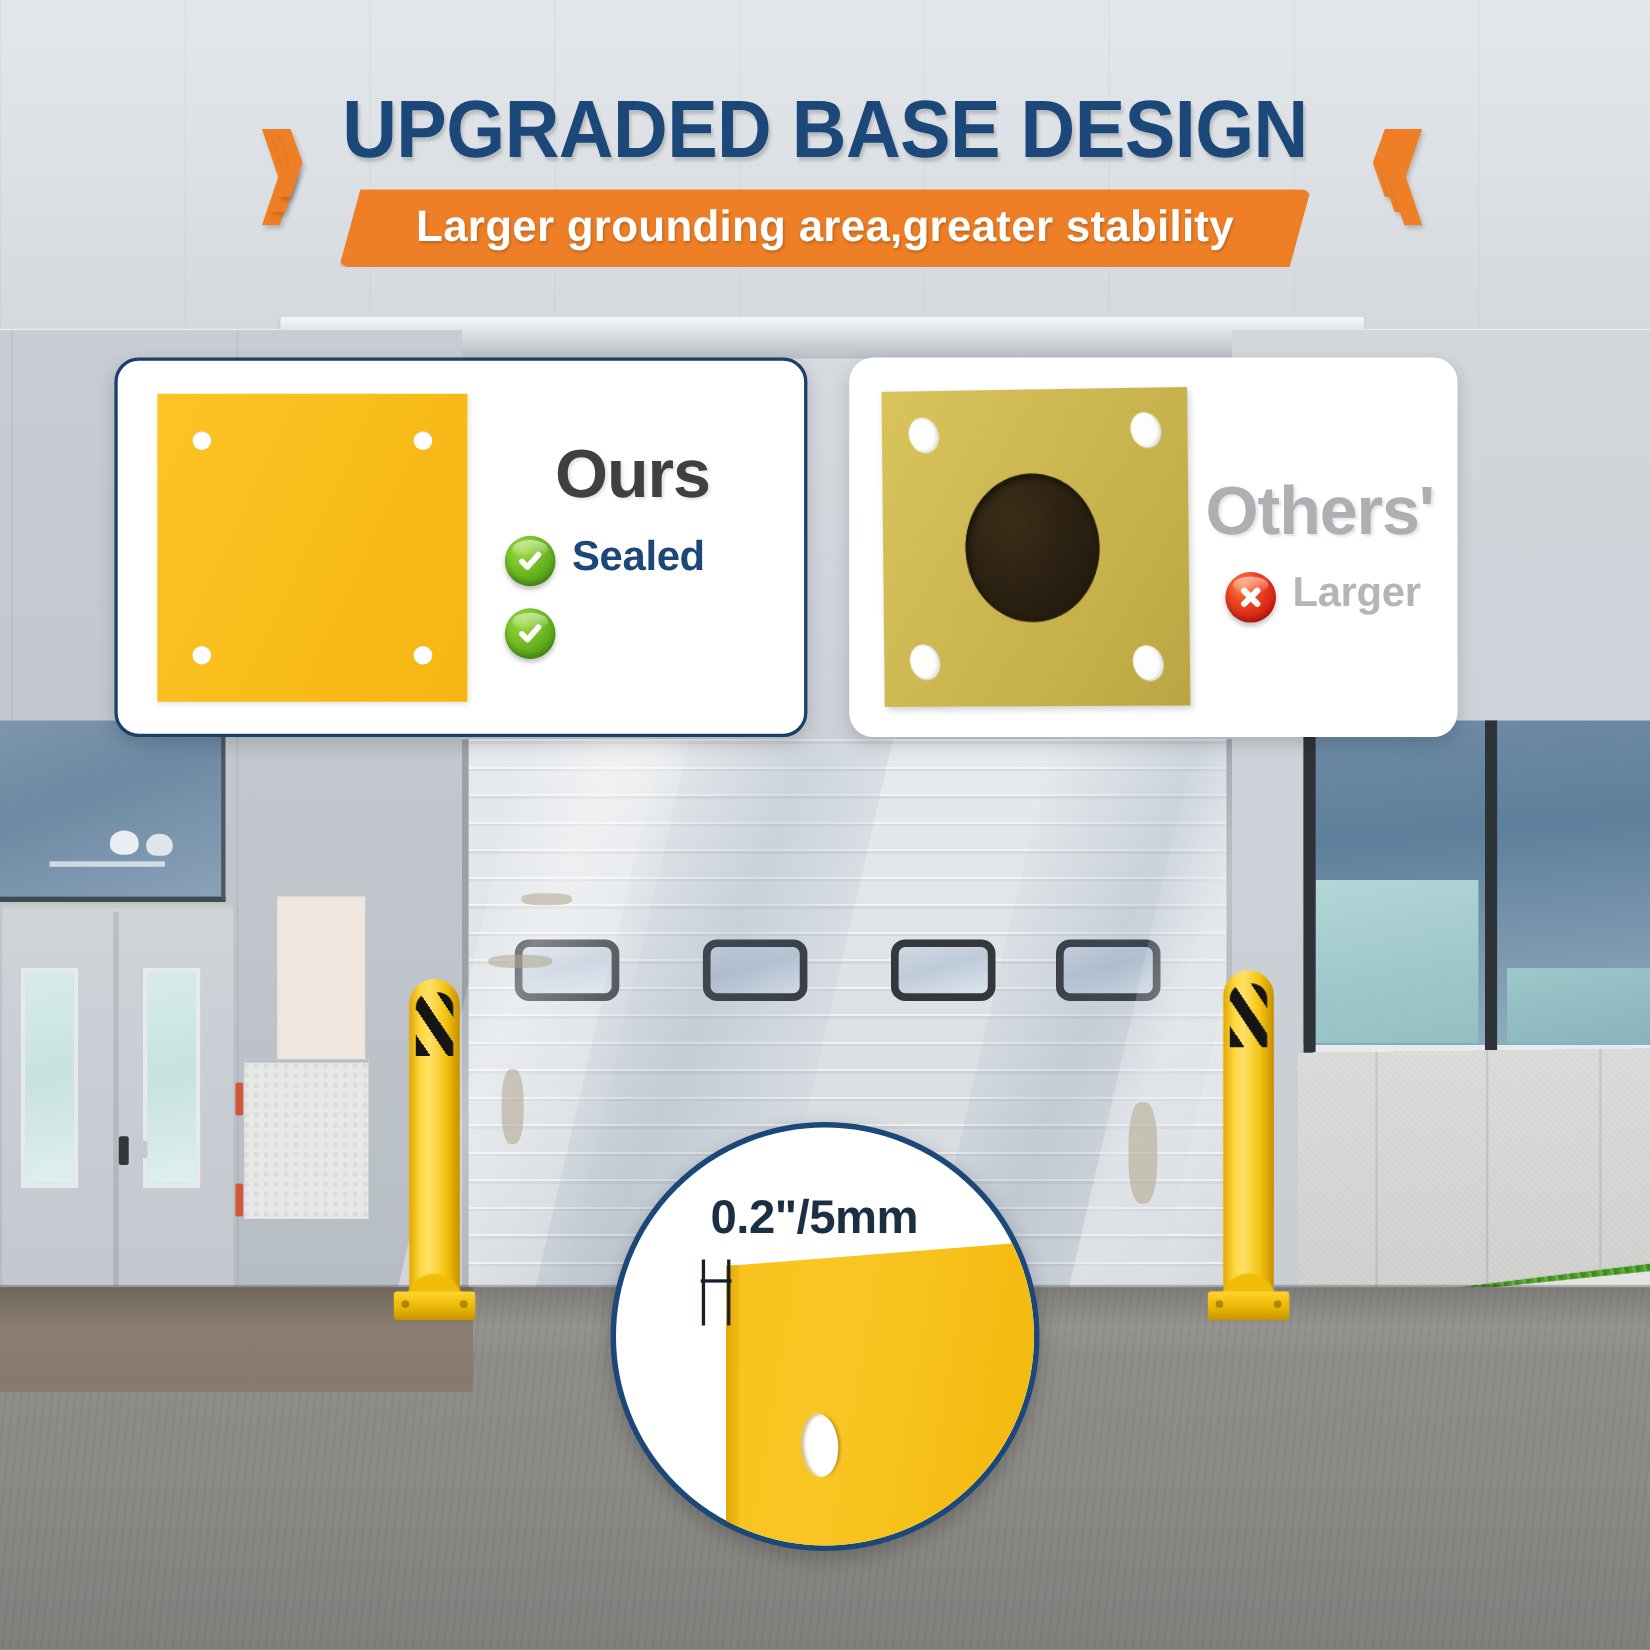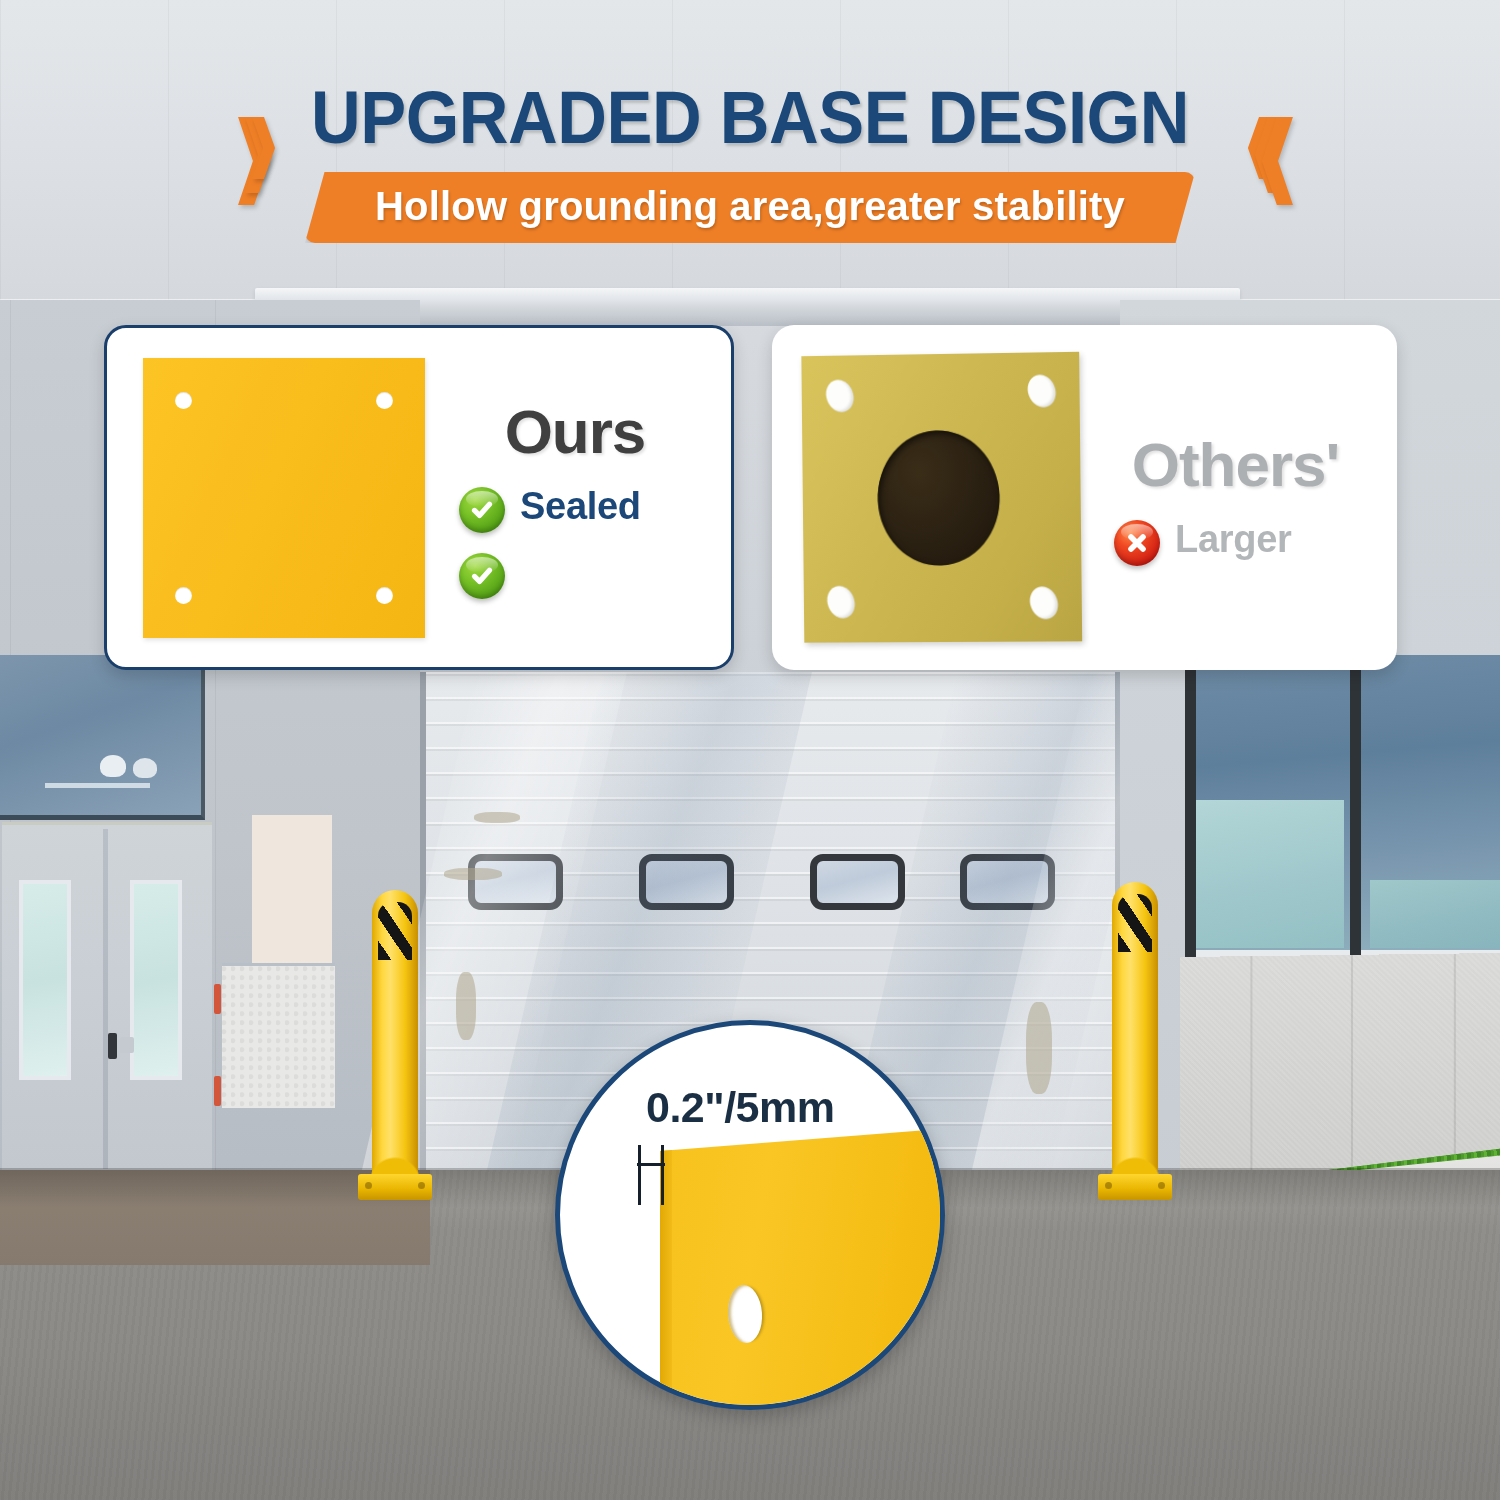--- a/index.html
+++ b/index.html
@@ -302,21 +302,21 @@
     display:flex;
     align-items:center;
     box-shadow: 0 6px 16px rgba(0,0,0,.16);
   }
   #card-ours {
     left: 104px; top: 325px; width: 630px; height: 345px;
     border: 3px solid #1b3f6b;
     padding: 24px 22px 24px 36px;
   }
   #card-others {
-    left: 772px; top: 325px; width: 625px; height: 345px;
+    left: 772px; top: 325px; width: 553px; height: 345px;
     padding: 24px 22px 24px 30px;
   }
 
   .plate-ours {
     width: 282px; height: 280px;
     background: linear-gradient(115deg,#fcc424 0%, #f9bd1c 45%, #f4b612 100%);
     position: relative;
     flex: 0 0 auto;
     box-shadow: 1px 2px 5px rgba(0,0,0,.12);
   }
@@ -532,21 +532,21 @@
       <span class="chev chev-l s2">
           <i></i>
         </span>
       <span class="chev chev-l s1">
           <i></i>
         </span>
     </span>
   </div>
 
   <div class="subtitle-wrap">
-    <div class="subtitle">Hollow grounding area,greater stability</div>
+    <div class="subtitle">Larger grounding area,greater stability</div>
   </div>
 
   <div class="card" id="card-ours">
     <div class="plate-ours">
       <span class="hole tl"></span>
       <span class="hole tr"></span>
       <span class="hole bl"></span>
       <span class="hole br"></span>
     </div>
     <div class="card-right">

